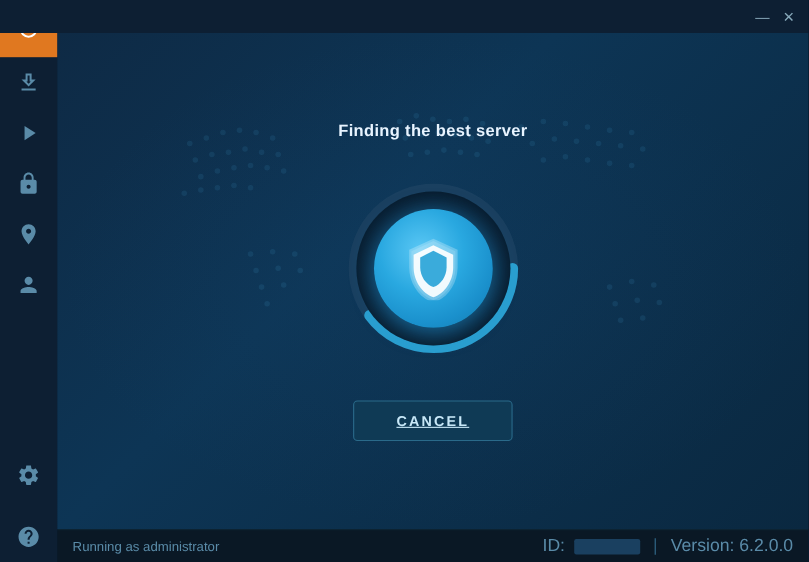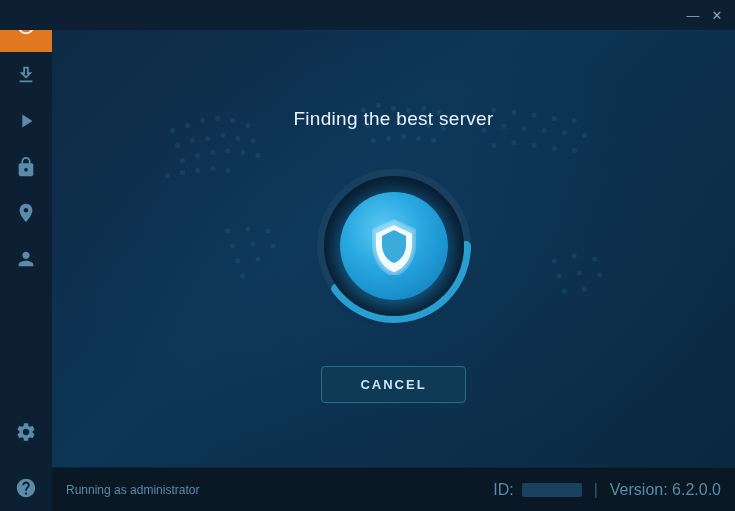--- a/index.html
+++ b/index.html
@@ -96,22 +96,22 @@
       background: radial-gradient(ellipse at 50% 50%, #1a5080 0%, transparent 70%);
     }
     .dots-pattern {
       position: absolute;
       top: 0; left: 0; right: 0; bottom: 0;
       opacity: 0.2;
     }
 
     .finding-text {
       color: #e8f4ff;
-      font-size: 19px;
-      font-weight: 400;
+      font-size: 15px;
+      font-weight: 700;
       margin-bottom: 36px;
       z-index: 2;
       letter-spacing: 0.3px;
     }
 
     
     .shield-container {
       position: relative;
       width: 160px;
       height: 160px;
@@ -170,29 +170,30 @@
       background: #0f3a55;
       border: 1.5px solid #2a6a8a;
       color: #c8e8f8;
       font-size: 13px;
       font-weight: 600;
       letter-spacing: 2px;
       padding: 10px 38px;
       border-radius: 4px;
       cursor: pointer;
       text-transform: uppercase;
+      text-decoration: underline;
     }
 
     
     .status-bar {
       position: absolute;
       bottom: 0;
       left: 52px;
       right: 0;
-      height: 44px;
+      height: 30px;
       background: #0a1825;
       display: flex;
       align-items: center;
       justify-content: space-between;
       padding: 12px 14px;
       border-top: 1px solid #0d2535;
     }
     .status-left {
       color: #5a8ba8;
       font-size: 12px;

